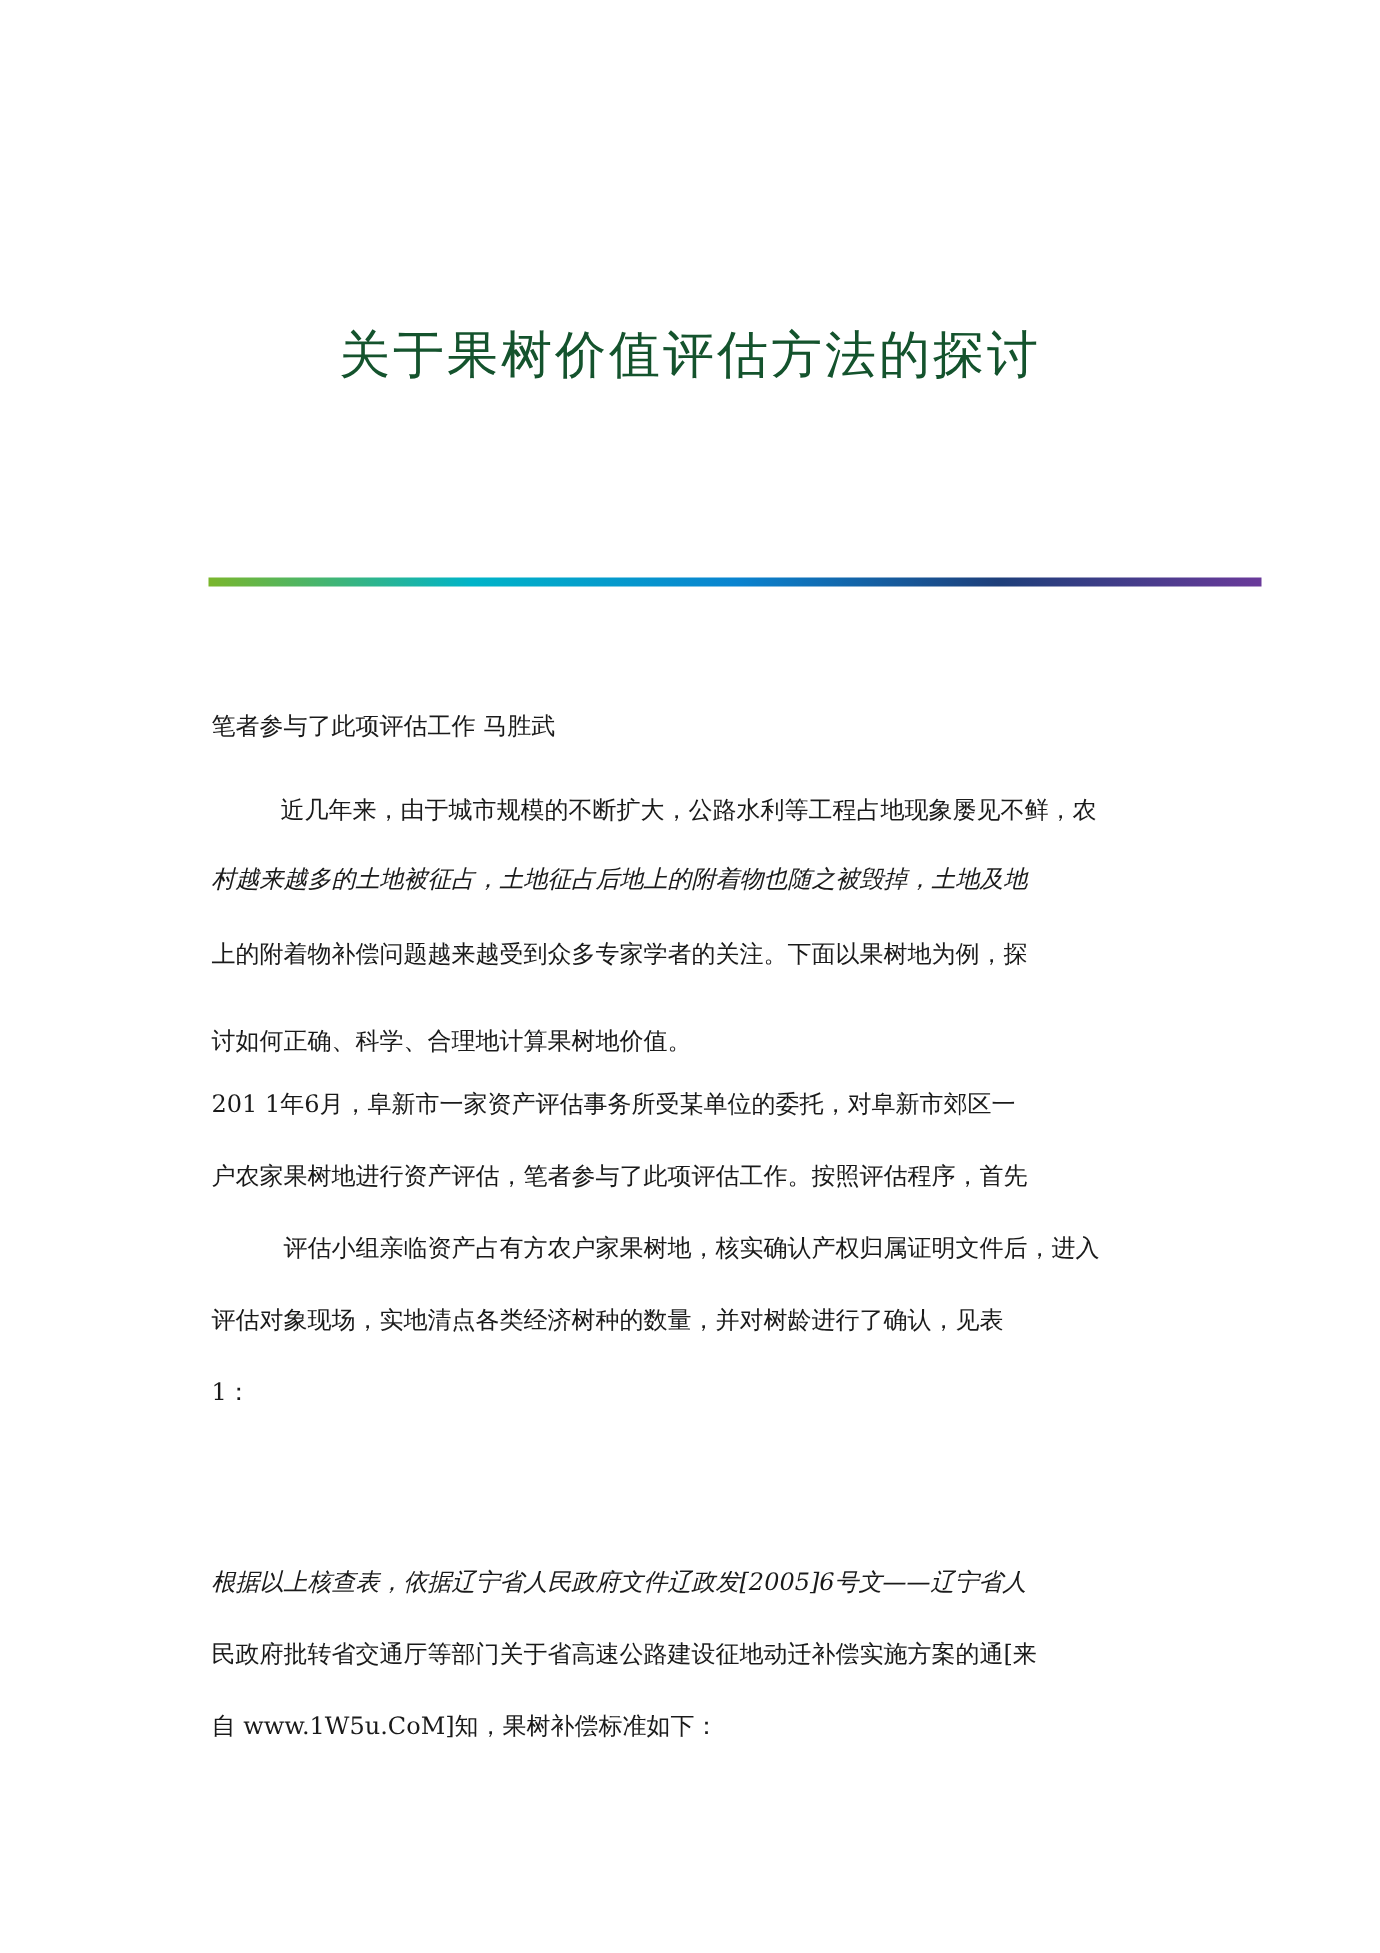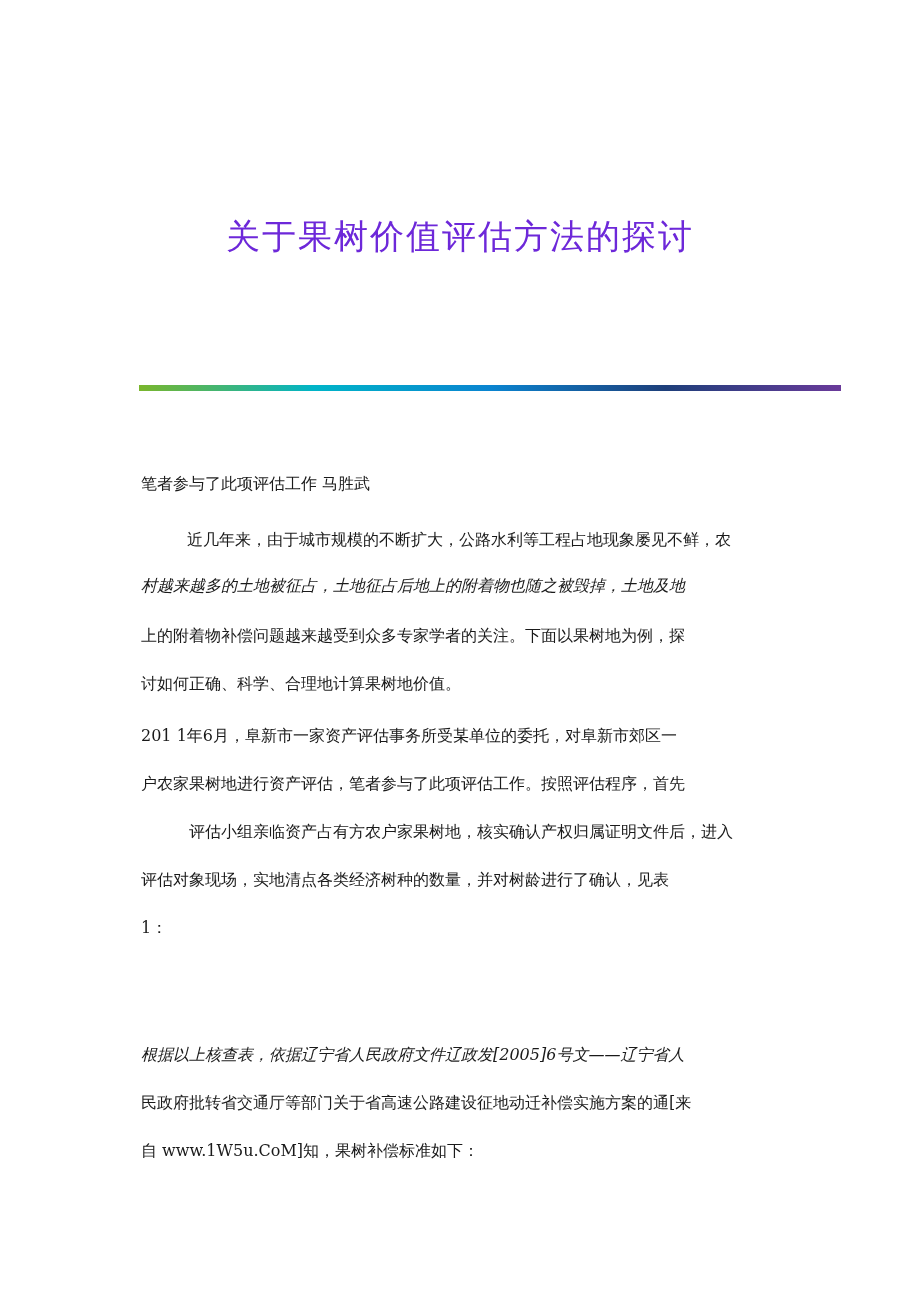--- a/index.html
+++ b/index.html
@@ -17,21 +17,21 @@
     }
     .title {
       position: absolute;
       top: 214px;
       left: 0;
       width: 920px;
       text-align: center;
       font-family: "DejaVu Sans", "Liberation Sans", sans-serif;
       font-size: 34px;
       letter-spacing: 2px;
-      color: #6d28d9;
+      color: #14532d;
       margin: 0;
       font-weight: normal;
     }
     .rule {
       position: absolute;
       top: 385px;
       left: 139px;
       width: 702px;
       height: 6px;
     }
@@ -55,21 +55,21 @@
 
 <h1 class="title">关于果树价值评估方法的探讨</h1>
 
 <div class="rule" style="background: linear-gradient(to right, rgb(122, 182, 44), rgb(0, 180, 200), rgb(10, 132, 208), rgb(30, 63, 122), rgb(106, 58, 154));"></div>
 
 <div class="content">
   <div class="line" style="top:0px;">笔者参与了此项评估工作 马胜武</div>
   <div class="line" style="top:56px;margin-left:46px;">近几年来，由于城市规模的不断扩大，公路水利等工程占地现象屡见不鲜，农</div>
   <div class="line" style="top:102px;font-style:italic;">村越来越多的土地被征占，土地征占后地上的附着物也随之被毁掉，土地及地</div>
   <div class="line" style="top:152px;text-align:right;">上的附着物补偿问题越来越受到众多专家学者的关注。下面以果树地为例，探</div>
-  <div class="line" style="top:200px;">讨如何正确、科学、合理地计算果树地价值。</div>
+  <div class="line" style="top:210px;">讨如何正确、科学、合理地计算果树地价值。</div>
   <div class="line" style="top:252px;">201 1年6月，阜新市一家资产评估事务所受某单位的委托，对阜新市郊区一</div>
   <div class="line" style="top:300px;">户农家果树地进行资产评估，笔者参与了此项评估工作。按照评估程序，首先</div>
   <div class="line" style="top:348px;margin-left:48px;">评估小组亲临资产占有方农户家果树地，核实确认产权归属证明文件后，进入</div>
   <div class="line" style="top:396px;">评估对象现场，实地清点各类经济树种的数量，并对树龄进行了确认，见表</div>
   <div class="line" style="top:444px;">1：</div>
   <div class="line" style="top:571px;font-style:italic;">根据以上核查表，依据辽宁省人民政府文件辽政发[2005]6号文——辽宁省人</div>
   <div class="line" style="top:619px;">民政府批转省交通厅等部门关于省高速公路建设征地动迁补偿实施方案的通[来</div>
   <div class="line" style="top:667px;">自 www.1W5u.CoM]知，果树补偿标准如下：</div>
 </div>
 

